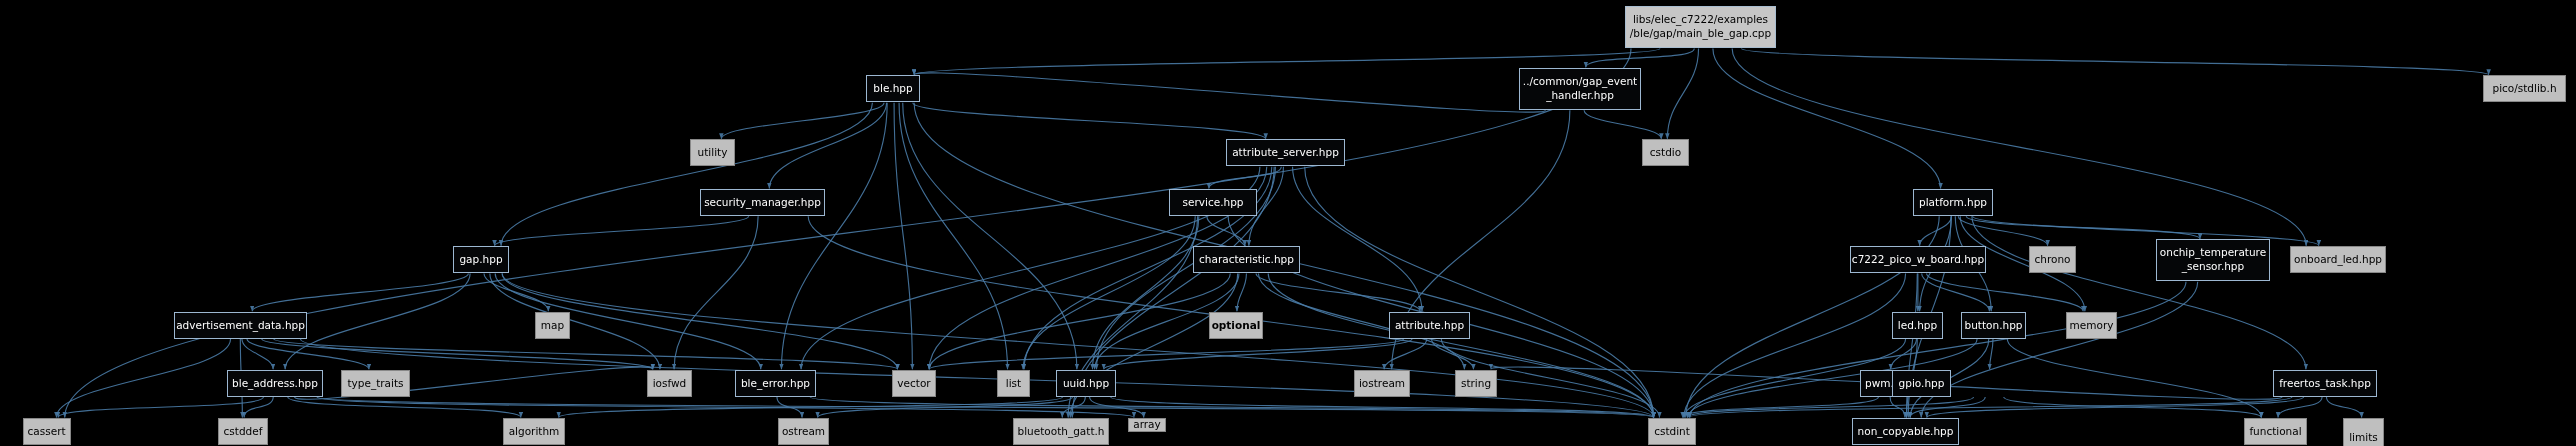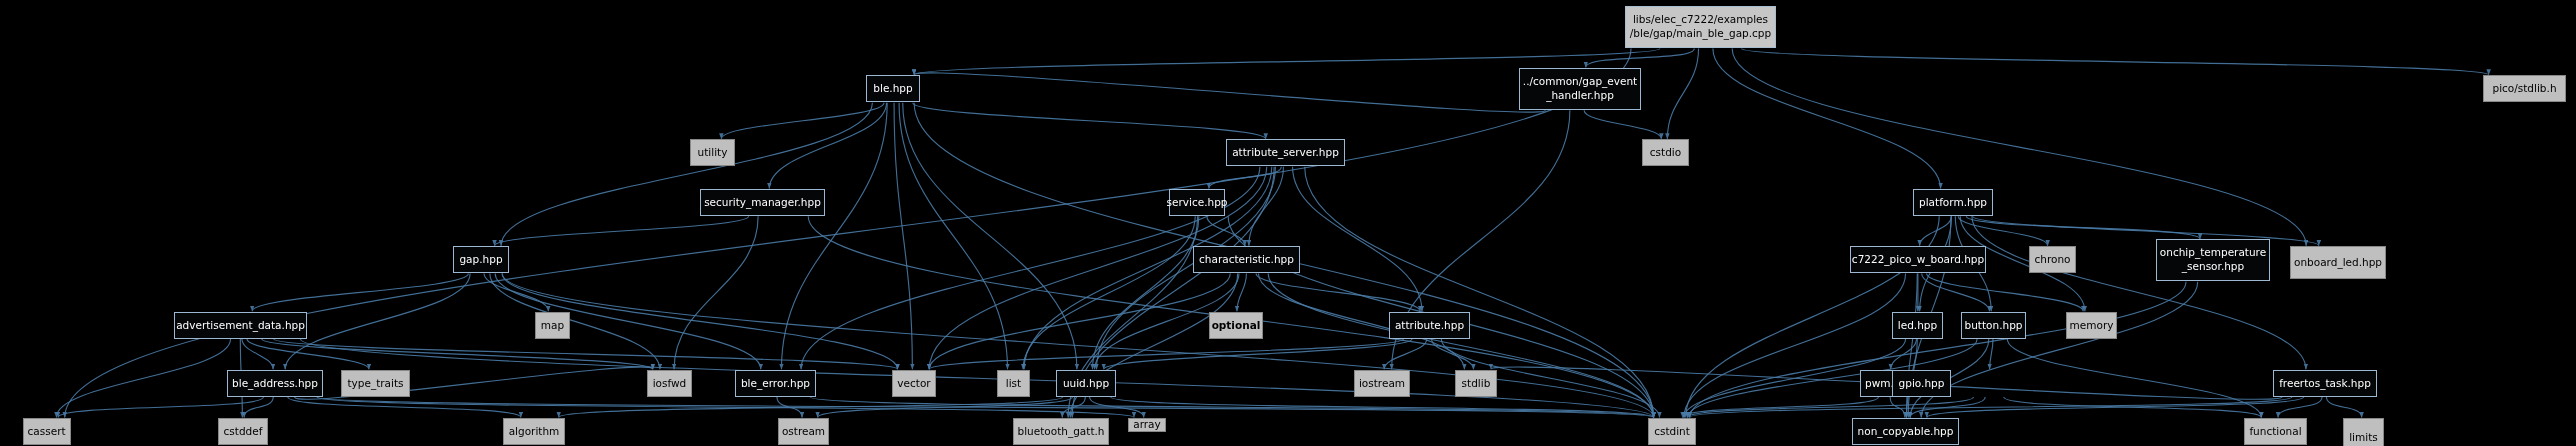--- a/index.html
+++ b/index.html
@@ -198,40 +198,40 @@
       </div>
       <div class="node internal" style="left: 1226px; top: 139px; width: 119px; height: 27px;">
         <span>attribute_server.hpp</span>
       </div>
       <div class="node internal" style="left: 1913px; top: 189px; width: 80px; height: 27px;">
         <span>platform.hpp</span>
       </div>
       <div class="node internal" style="left: 700px; top: 189px; width: 125px; height: 27px;">
         <span>security_manager.hpp</span>
       </div>
-      <div class="node internal" style="left: 1169px; top: 189px; width: 56px; height: 27px;">
+      <div class="node internal" style="left: 1169px; top: 189px; width: 88px; height: 27px;">
         <span>service.hpp</span>
       </div>
       <div class="node internal" style="left: 453px; top: 246px; width: 56px; height: 27px;">
         <span>gap.hpp</span>
       </div>
       <div class="node internal" style="left: 1193px; top: 246px; width: 107px; height: 27px;">
         <span>characteristic.hpp</span>
       </div>
       <div class="node internal" style="left: 1850px; top: 246px; width: 136px; height: 27px;">
         <span>c7222_pico_w_board.hpp</span>
       </div>
       <div class="node external" style="left: 2029px; top: 246px; width: 47px; height: 27px; align-items: center;">
         <span>chrono</span>
       </div>
       <div class="node internal" style="left: 2156px; top: 239px; width: 114px; height: 42px;">
         <span>onchip_temperature</span>
         <span>_sensor.hpp</span>
       </div>
-      <div class="node external" style="left: 2290px; top: 246px; width: 96px; height: 33px; text-align: center;">
+      <div class="node external" style="left: 2290px; top: 246px; width: 96px; height: 27px; text-align: center;">
         <span>onboard_led.hpp</span>
       </div>
       <div class="node internal" style="left: 174px; top: 312px; width: 133px; height: 27px;">
         <span>advertisement_data.hpp</span>
       </div>
       <div class="node external" style="left: 535px; top: 312px; width: 35px; height: 27px;">
         <span>map</span>
       </div>
       <div class="node external" style="left: 1209px; top: 312px; width: 54px; height: 27px; font-weight: bold;">
         <span>optional</span>
@@ -266,21 +266,21 @@
       <div class="node external" style="left: 997px; top: 370px; width: 33px; height: 27px;">
         <span>list</span>
       </div>
       <div class="node internal" style="left: 1056px; top: 370px; width: 60px; height: 27px;">
         <span>uuid.hpp</span>
       </div>
       <div class="node external" style="left: 1354px; top: 370px; width: 56px; height: 27px;">
         <span>iostream</span>
       </div>
       <div class="node external" style="left: 1455px; top: 370px; width: 42px; height: 27px;">
-        <span>stdlib</span>
+        <span>string</span>
       </div>
       <div class="node internal" style="left: 1860px; top: 370px; width: 59px; height: 27px;">
         <span>pwm.hpp</span>
       </div>
       <div class="node internal" style="left: 1892px; top: 370px; width: 59px; height: 27px;">
         <span>gpio.hpp</span>
       </div>
       <div class="node internal" style="left: 2273px; top: 370px; width: 104px; height: 27px;">
         <span>freertos_task.hpp</span>
       </div>

